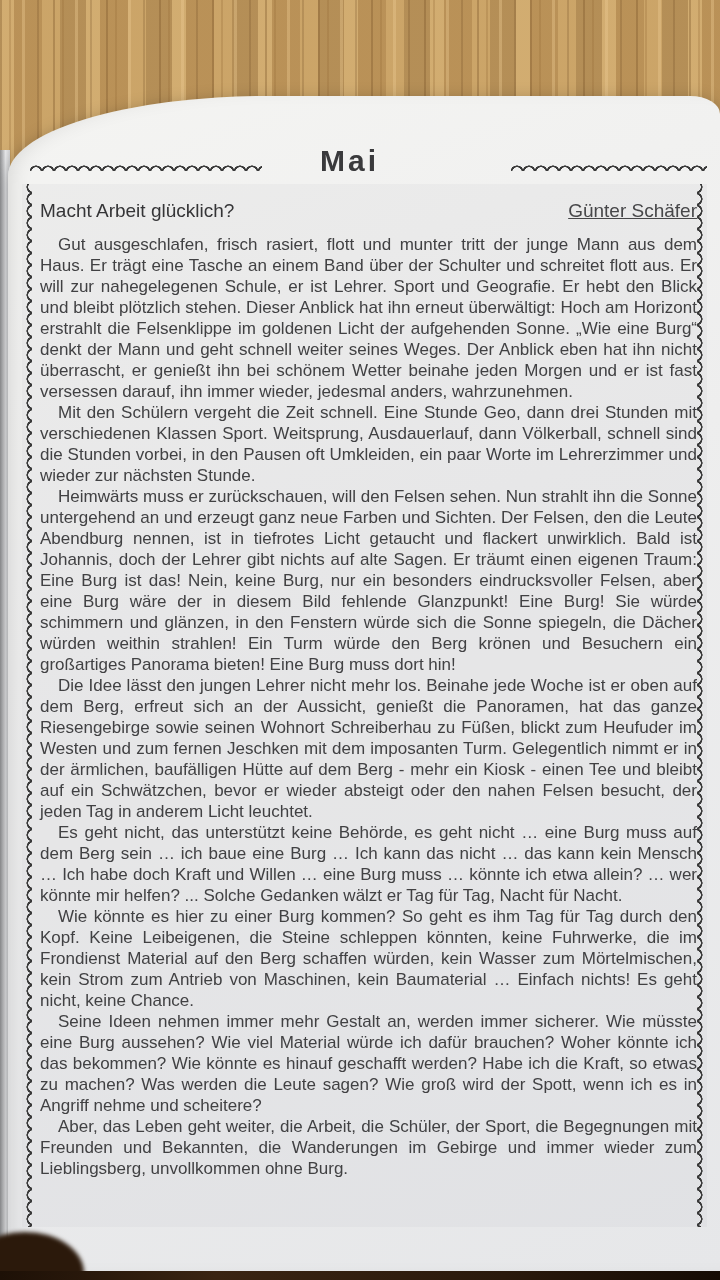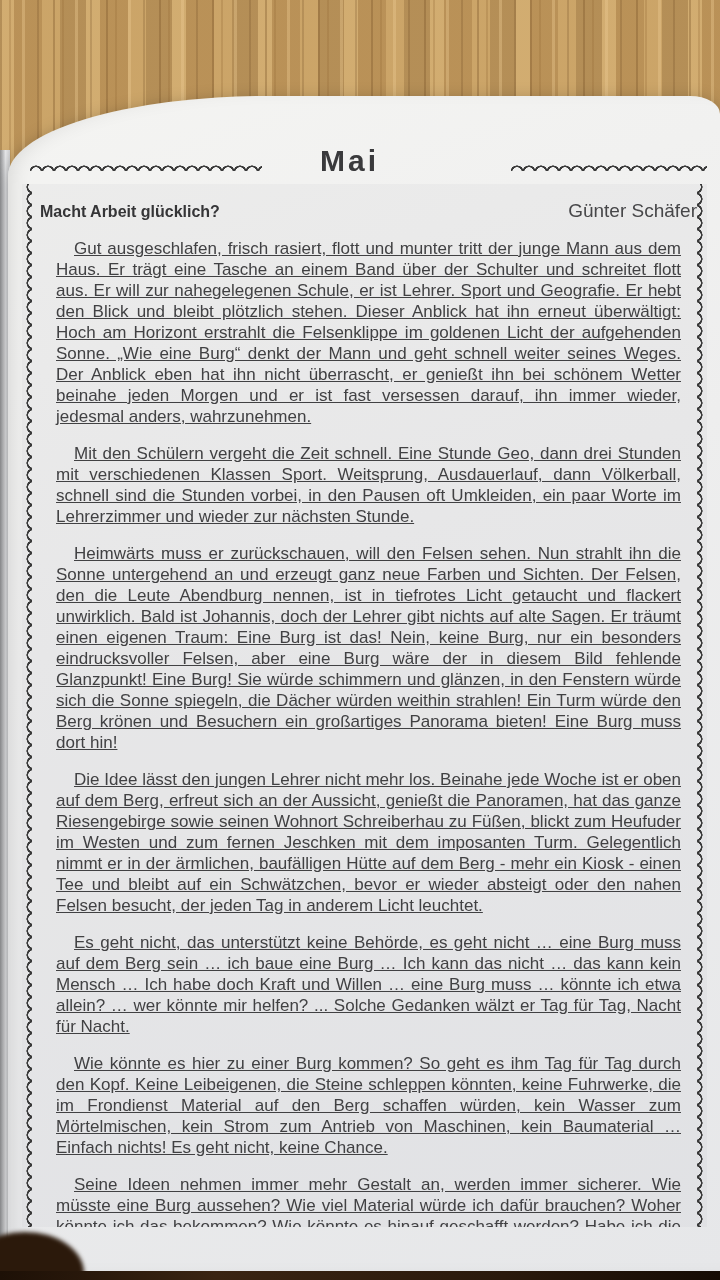--- a/index.html
+++ b/index.html
@@ -69,25 +69,25 @@
   .month{
     margin-left:58px;font-size:30px;font-weight:bold;letter-spacing:3px;
     color:#3a3a3c;line-height:1;
   }
   
   .frame{position:relative;flex:1;margin:6px 13px 0 14px;overflow:hidden;
     background:rgba(120,125,135,.05);}
   .content{padding:8px 10px 0 18px;}
   .heading-row{display:flex;justify-content:space-between;align-items:baseline;
     margin:8px 0 12px 0;}
-  .article-title{margin:0;font-size:16px;font-weight:bold;color:#353537;}
-  .article-author{font-size:19px;color:#474749;}
+  .article-title{margin:0;font-size:19px;font-weight:normal;color:#353537;}
+  .article-author{font-size:19px;color:#474749;text-decoration:underline;}
   .content p{
-    margin:16px;font-size:17px;line-height:21px;text-align:justify;
-    text-indent:18px;color:#414143;text-decoration:underline;
+    margin:0;font-size:17px;line-height:21px;text-align:justify;
+    text-indent:18px;color:#414143;
   }
   
   .footer-row{display:flex;align-items:center;justify-content:space-between;
     margin:10px 13px 0 22px;height:24px;}
   .footer-row .sq-left{width:270px;margin-top:8px;}
   .footer-row .sq-right{width:305px;margin-bottom:8px;}
   .pageno{font-size:19px;color:#48484a;}
 </style>
 </head>
 <body>
@@ -112,20 +112,21 @@
         <h1 class="article-title">Macht Arbeit glücklich?</h1>
         <span class="article-author">Günter Schäfer</span>
       </div>
       <p>Gut ausgeschlafen, frisch rasiert, flott und munter tritt der junge Mann aus dem Haus. Er trägt eine Tasche an einem Band über der Schulter und schreitet flott aus. Er will zur nahegelegenen Schule, er ist Lehrer. Sport und Geografie. Er hebt den Blick und bleibt plötzlich stehen. Dieser Anblick hat ihn erneut überwältigt: Hoch am Horizont erstrahlt die Felsenklippe im goldenen Licht der aufgehenden Sonne. „Wie eine Burg“ denkt der Mann und geht schnell weiter seines Weges. Der Anblick eben hat ihn nicht überrascht, er genießt ihn bei schönem Wetter beinahe jeden Morgen und er ist fast versessen darauf, ihn immer wieder, jedesmal anders, wahrzunehmen.</p>
       <p>Mit den Schülern vergeht die Zeit schnell. Eine Stunde Geo, dann drei Stunden mit verschiedenen Klassen Sport. Weitsprung, Ausdauerlauf, dann Völkerball, schnell sind die Stunden vorbei, in den Pausen oft Umkleiden, ein paar Worte im Lehrerzimmer und wieder zur nächsten Stunde.</p>
       <p>Heimwärts muss er zurückschauen, will den Felsen sehen. Nun strahlt ihn die Sonne untergehend an und erzeugt ganz neue Farben und Sichten. Der Felsen, den die Leute Abendburg nennen, ist in tiefrotes Licht getaucht und flackert unwirklich. Bald ist Johannis, doch der Lehrer gibt nichts auf alte Sagen. Er träumt einen eigenen Traum: Eine Burg ist das! Nein, keine Burg, nur ein besonders eindrucksvoller Felsen, aber eine Burg wäre der in diesem Bild fehlende Glanzpunkt! Eine Burg! Sie würde schimmern und glänzen, in den Fenstern würde sich die Sonne spiegeln, die Dächer würden weithin strahlen! Ein Turm würde den Berg krönen und Besuchern ein großartiges Panorama bieten! Eine Burg muss dort hin!</p>
       <p>Die Idee lässt den jungen Lehrer nicht mehr los. Beinahe jede Woche ist er oben auf dem Berg, erfreut sich an der Aussicht, genießt die Panoramen, hat das ganze Riesengebirge sowie seinen Wohnort Schreiberhau zu Füßen, blickt zum Heufuder im Westen und zum fernen Jeschken mit dem imposanten Turm. Gelegentlich nimmt er in der ärmlichen, baufälligen Hütte auf dem Berg - mehr ein Kiosk - einen Tee und bleibt auf ein Schwätzchen, bevor er wieder absteigt oder den nahen Felsen besucht, der jeden Tag in anderem Licht leuchtet.</p>
       <p>Es geht nicht, das unterstützt keine Behörde, es geht nicht … eine Burg muss auf dem Berg sein … ich baue eine Burg … Ich kann das nicht … das kann kein Mensch … Ich habe doch Kraft und Willen … eine Burg muss … könnte ich etwa allein? … wer könnte mir helfen? ... Solche Gedanken wälzt er Tag für Tag, Nacht für Nacht.</p>
       <p>Wie könnte es hier zu einer Burg kommen? So geht es ihm Tag für Tag durch den Kopf. Keine Leibeigenen, die Steine schleppen könnten, keine Fuhrwerke, die im Frondienst Material auf den Berg schaffen würden, kein Wasser zum Mörtelmischen, kein Strom zum Antrieb von Maschinen, kein Baumaterial … Einfach nichts! Es geht nicht, keine Chance.</p>
       <p>Seine Ideen nehmen immer mehr Gestalt an, werden immer sicherer. Wie müsste eine Burg aussehen? Wie viel Material würde ich dafür brauchen? Woher könnte ich das bekommen? Wie könnte es hinauf geschafft werden? Habe ich die Kraft, so etwas zu machen? Was werden die Leute sagen? Wie groß wird der Spott, wenn ich es in Angriff nehme und scheitere?</p>
+      <p>Aber, das Leben geht weiter, die Arbeit, die Schüler, der Sport, die Begegnungen mit Freunden und Bekannten, die Wanderungen im Gebirge und immer wieder zum Lieblingsberg, unvollkommen ohne Burg.</p>
     </div>
   </div>
 
 
 </div>
 
 <div class="corner-blob"></div>
 <div class="desk-edge"></div>
 
 </body></html>

